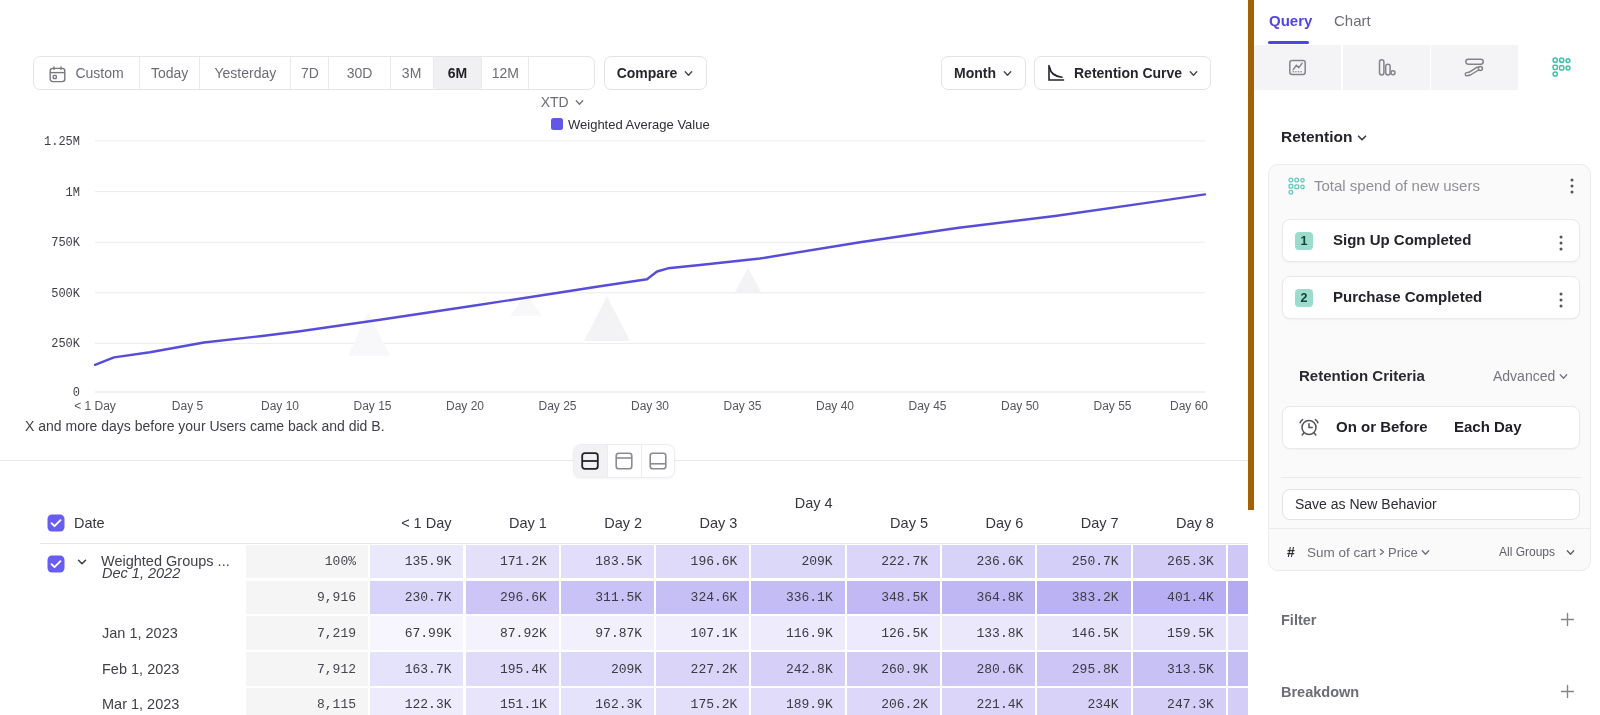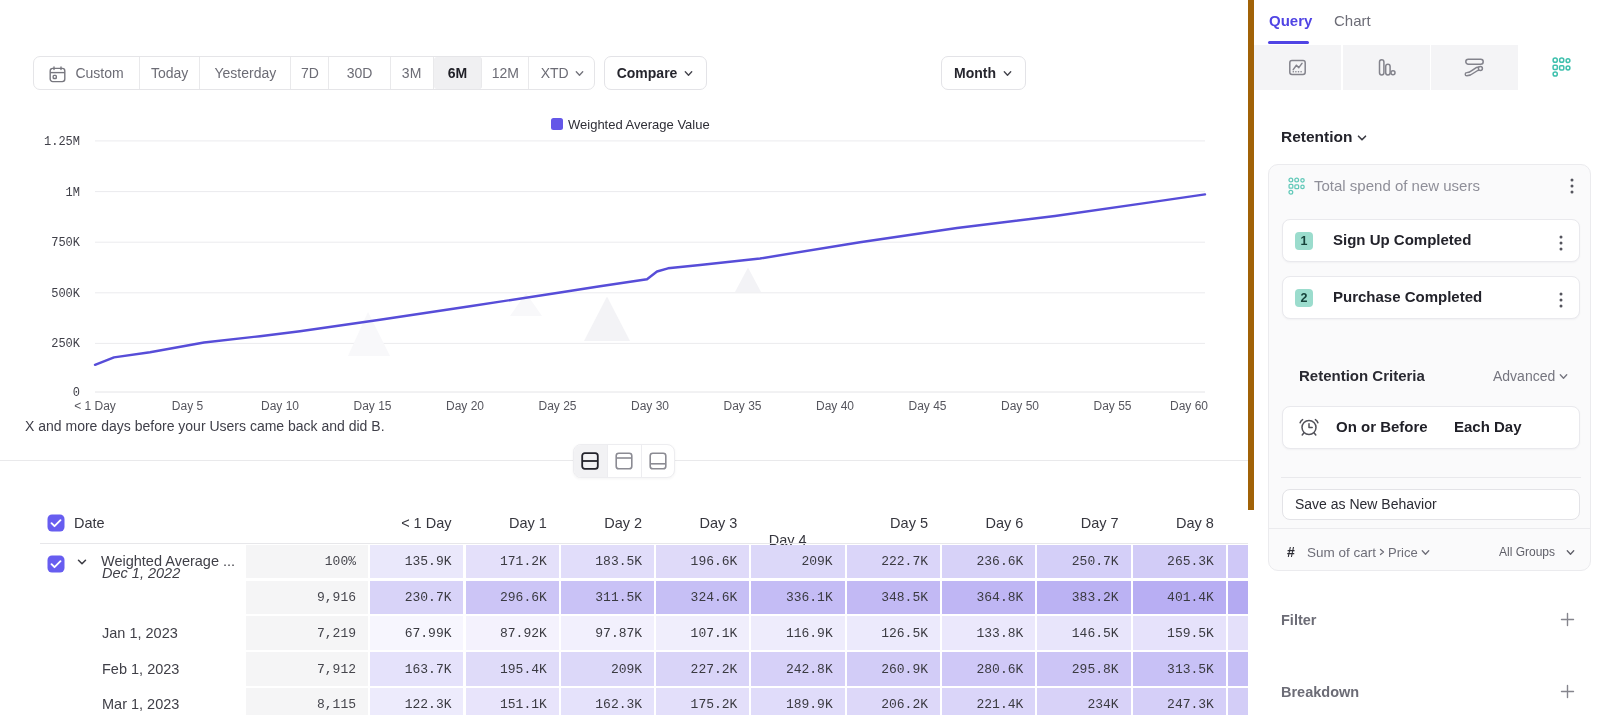--- a/index.html
+++ b/index.html
@@ -71,31 +71,39 @@
       </div>
 <div class="seg" style="left:356.5px;width:43.0px;border-right:1px solid #e9e9eb;">
         <span>3M</span>
       </div>
 <div class="seg segact" style="left:399.5px;width:48.9px;border-right:1px solid #e9e9eb;">
         <span>6M</span>
       </div>
 <div class="seg" style="left:448.4px;width:46.8px;border-right:1px solid #e9e9eb;">
         <span>12M</span>
       </div>
-<div class="seg" style="left:495.2px;width:66.9px;">
+<div class="seg" style="left:495.2px;width:66.9px;margin-top:29px;">
         <span>XTD</span>
         <svg width="11" height="11" viewBox="0 0 12 12" style="margin-left:5px">
           <path d="M2.5 4.2 L6 7.8 L9.5 4.2" stroke="#73737b" stroke-width="1.5" fill="none" stroke-linecap="round" stroke-linejoin="round"></path>
         </svg>
       </div>
     </div>
   <div class="btn" style="left:604px;top:56px;width:103px;">Compare&nbsp;<svg width="11" height="11" viewBox="0 0 12 12" style="margin-left:2px">
         <path d="M2.5 4.2 L6 7.8 L9.5 4.2" stroke="#44444c" stroke-width="1.5" fill="none" stroke-linecap="round" stroke-linejoin="round"></path>
       </svg></div>
   <div class="btn" style="left:941px;top:56px;width:85px;">Month&nbsp;<svg width="11" height="11" viewBox="0 0 12 12" style="margin-left:2px">
+        <path d="M2.5 4.2 L6 7.8 L9.5 4.2" stroke="#44444c" stroke-width="1.5" fill="none" stroke-linecap="round" stroke-linejoin="round"></path>
+      </svg></div>
+  <div class="btn" style="left:1034px;top:56px;width:177px;"><span style="display:inline-flex;margin-right:8px;">
+        <svg width="20" height="20" viewBox="0 0 20 20" fill="none" stroke="#23232b" stroke-width="1.6">
+          <path d="M3 2.5 V17 H17.5" stroke-linecap="round"></path>
+          <path d="M3.5 4 C4.5 10,8 13.5,16 14.2" stroke-linecap="round"></path>
+        </svg>
+      </span>Retention Curve&nbsp;<svg width="11" height="11" viewBox="0 0 12 12" style="margin-left:2px">
         <path d="M2.5 4.2 L6 7.8 L9.5 4.2" stroke="#44444c" stroke-width="1.5" fill="none" stroke-linecap="round" stroke-linejoin="round"></path>
       </svg></div>
 
   <div class="abs" style="left:551px;top:118px;width:12px;height:12px;border-radius:2.5px;background:#6457e8;"></div>
   <div class="abs" style="left:568px;top:117px;font-size:13px;color:#2e2e36;">Weighted Average Value</div>
 
   <svg class="abs" style="left:0;top:0;" width="1250" height="440" viewBox="0 0 1250 440">
 <line x1="95" y1="140.9" x2="1205" y2="140.9" stroke="#ebebee" stroke-width="1"></line>
 <text x="80" y="144.9" class="ylab" text-anchor="end">1.25M</text>
 <line x1="95" y1="191.6" x2="1205" y2="191.6" stroke="#ebebee" stroke-width="1"></line>
@@ -151,21 +159,21 @@
 
   <div class="chk" style="left:47px;top:514px;"><svg width="18" height="18" viewBox="0 0 18 18">
         <rect x="0.5" y="0.5" width="17" height="17" rx="4.5" fill="#675df0"></rect>
         <path d="M4.5 9.2 L7.5 12.2 L13.5 6.2" stroke="#fff" stroke-width="1.9" fill="none" stroke-linecap="round" stroke-linejoin="round"></path>
       </svg></div>
   <div class="abs" style="left:74px;top:505px;height:36px;line-height:36px;font-size:14.5px;color:#36363e;">Date</div>
   <div class="th" style="left:361.5px;top:505px;width:90px;">&lt; 1 Day</div>
 <div class="th" style="left:456.8px;top:505px;width:90px;">Day 1</div>
 <div class="th" style="left:552.1px;top:505px;width:90px;">Day 2</div>
 <div class="th" style="left:647.4px;top:505px;width:90px;">Day 3</div>
-<div class="th" style="left:742.7px;top:522px;width:90px;text-align:center;">Day 4</div>
+<div class="th" style="left:742.7px;top:485px;width:90px;">Day 4</div>
 <div class="th" style="left:838.0px;top:505px;width:90px;">Day 5</div>
 <div class="th" style="left:933.3px;top:505px;width:90px;">Day 6</div>
 <div class="th" style="left:1028.6px;top:505px;width:90px;">Day 7</div>
 <div class="th" style="left:1123.9px;top:505px;width:90px;">Day 8</div>
 <div class="cg" style="left:245.5px;top:544.7px;width:122.5px;height:33.8px;"></div>
 <div class="mono tnum" style="left:236px;top:544.2px;width:120px;height:35.8px;line-height:35.8px;">100%</div>
 <div class="cp" style="left:370.2px;top:544.7px;width:93.3px;height:33.8px;background:#eae8fb;"></div>
 <div class="mono cnum" style="left:361.5px;top:544.2px;width:90px;height:35.8px;line-height:35.8px;">135.9K</div>
 <div class="cp" style="left:465.5px;top:544.7px;width:93.3px;height:33.8px;background:#e4e0fa;"></div>
 <div class="mono cnum" style="left:456.8px;top:544.2px;width:90px;height:35.8px;line-height:35.8px;">171.2K</div>
@@ -184,21 +192,21 @@
 <div class="cp" style="left:1132.6px;top:544.7px;width:93.3px;height:33.8px;background:#d2ccf7;"></div>
 <div class="mono cnum" style="left:1123.9px;top:544.2px;width:90px;height:35.8px;line-height:35.8px;">265.3K</div>
 <div class="cp" style="left:1227.9px;top:544.7px;width:20.1px;height:33.8px;background:#cfc8f7;"></div>
 <div class="chk" style="left:47px;top:555.2px;"><svg width="18" height="18" viewBox="0 0 18 18">
         <rect x="0.5" y="0.5" width="17" height="17" rx="4.5" fill="#675df0"></rect>
         <path d="M4.5 9.2 L7.5 12.2 L13.5 6.2" stroke="#fff" stroke-width="1.9" fill="none" stroke-linecap="round" stroke-linejoin="round"></path>
       </svg></div>
 <svg class="abs" style="left:76px;top:556.2px;" width="12" height="12" viewBox="0 0 12 12">
       <path d="M2.5 4.2 L6 7.8 L9.5 4.2" stroke="#3c3c44" stroke-width="1.5" fill="none" stroke-linecap="round" stroke-linejoin="round"></path>
     </svg>
-<div class="rlab" style="left:101px;top:544.2px;height:35.8px;line-height:35.8px;">Weighted Average ...</div>
+<div class="rlab" style="left:101px;top:544.2px;height:35.8px;line-height:35.8px;">Weighted Groups ...</div>
 <div class="cg" style="left:245.5px;top:580.5px;width:122.5px;height:33.8px;"></div>
 <div class="mono tnum" style="left:236px;top:580.0px;width:120px;height:35.8px;line-height:35.8px;">9,916</div>
 <div class="cp" style="left:370.2px;top:580.5px;width:93.3px;height:33.8px;background:#d8d3f8;"></div>
 <div class="mono cnum" style="left:361.5px;top:580.0px;width:90px;height:35.8px;line-height:35.8px;">230.7K</div>
 <div class="cp" style="left:465.5px;top:580.5px;width:93.3px;height:33.8px;background:#ccc5f6;"></div>
 <div class="mono cnum" style="left:456.8px;top:580.0px;width:90px;height:35.8px;line-height:35.8px;">296.6K</div>
 <div class="cp" style="left:560.8px;top:580.5px;width:93.3px;height:33.8px;background:#c9c2f6;"></div>
 <div class="mono cnum" style="left:552.1px;top:580.0px;width:90px;height:35.8px;line-height:35.8px;">311.5K</div>
 <div class="cp" style="left:656.1px;top:580.5px;width:93.3px;height:33.8px;background:#c6bff5;"></div>
 <div class="mono cnum" style="left:647.4px;top:580.0px;width:90px;height:35.8px;line-height:35.8px;">324.6K</div>

